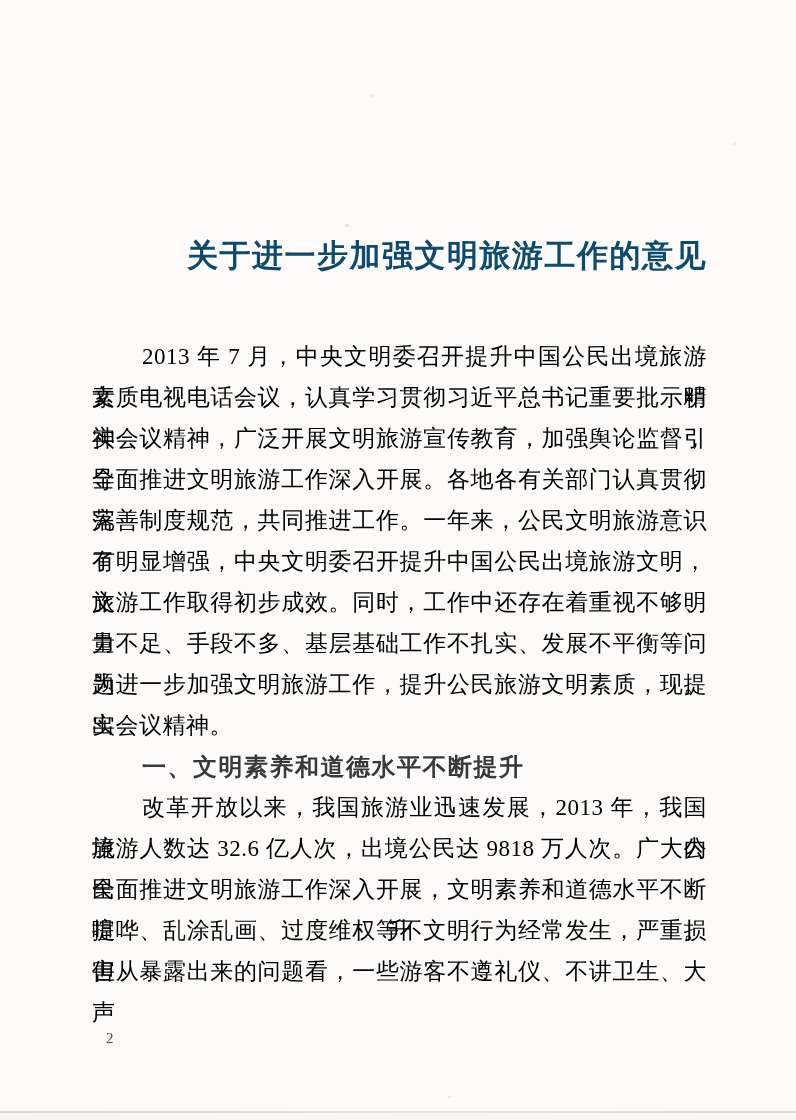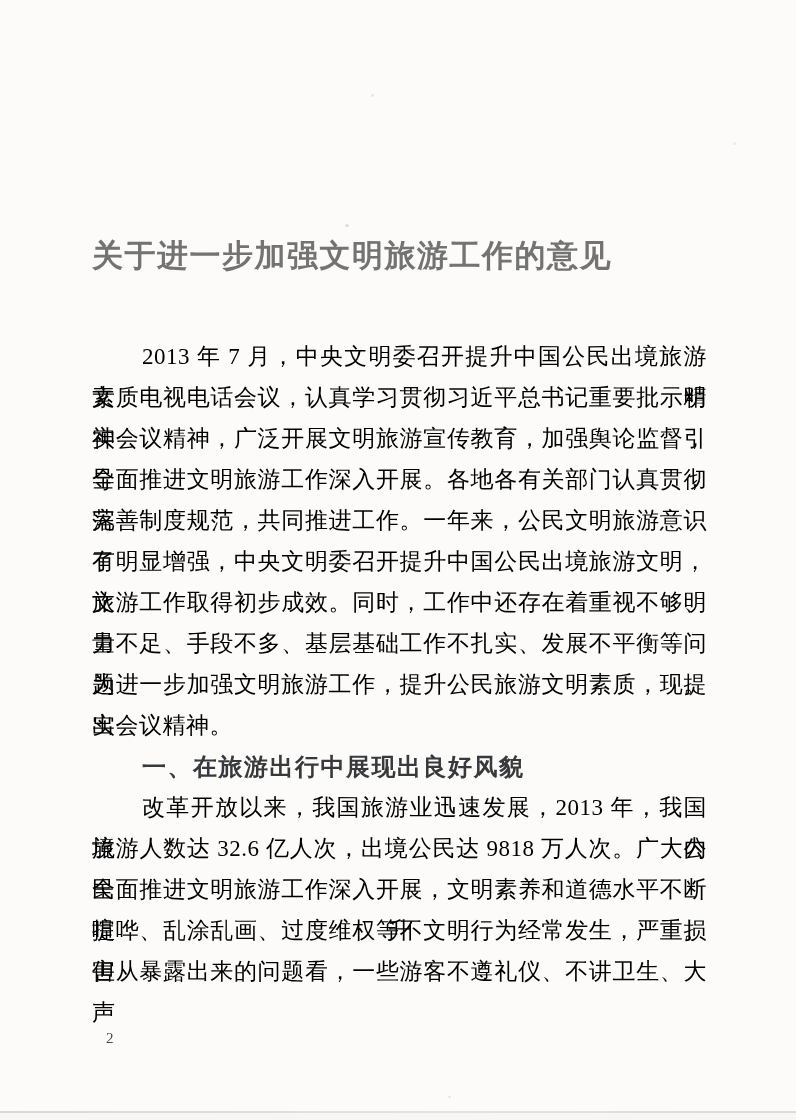--- a/index.html
+++ b/index.html
@@ -9,23 +9,23 @@
     position: relative;
     overflow: hidden;
     font-family: "Liberation Serif", "DejaVu Serif", serif;
   }
   .page {
     position: absolute; left: 0; top: 0;
     width: 796px; height: 1120px;
   }
   .page-title {
     position: absolute; top: 231px; left: 92px; width: 615px;
-    text-align: left;
+    text-align: right;
     font-size: 31px; font-weight: bold; letter-spacing: 1.5px;
-    color: #737373;
+    color: #0c4a6e;
     line-height: 50px;
     white-space: nowrap;
   }
   .text-block {
     position: absolute; left: 92px; top: 336px; width: 615px;
   }
   .line {
     height: 41px; line-height: 41px;
     font-size: 23px; color: #000000;
     letter-spacing: 0.5px;
@@ -68,21 +68,21 @@
     <div class="line indent just">2013 年 7 月，中央文明委召开提升中国公民出境旅游文明</div>
     <div class="line just">素质电视电话会议，认真学习贯彻习近平总书记重要批示精神，</div>
     <div class="line just">实会议精神，广泛开展文明旅游宣传教育，加强舆论监督引导，</div>
     <div class="line just">全面推进文明旅游工作深入开展。各地各有关部门认真贯彻落</div>
     <div class="line just">完善制度规范，共同推进工作。一年来，公民文明旅游意识有</div>
     <div class="line just">了明显增强，中央文明委召开提升中国公民出境旅游文明，文明</div>
     <div class="line just">旅游工作取得初步成效。同时，工作中还存在着重视不够、力</div>
     <div class="line just">量不足、手段不多、基层基础工作不扎实、发展不平衡等问题。</div>
     <div class="line just">为进一步加强文明旅游工作，提升公民旅游文明素质，现提出</div>
     <div class="line">实会议精神。</div>
-    <div class="line heading indent">一、在旅游出行中展现出良好风貌</div>
+    <div class="line heading indent">一、文明素养和道德水平不断提升</div>
     <div class="line indent just">改革开放以来，我国旅游业迅速发展，2013 年，我国境内</div>
     <div class="line just">旅游人数达 32.6 亿人次，出境公民达 9818 万人次。广大公民</div>
     <div class="line just">全面推进文明旅游工作深入开展，文明素养和道德水平不断提升。</div>
     <div class="line just">喧哗、乱涂乱画、过度维权等不文明行为经常发生，严重损害</div>
     <div class="line just">但从暴露出来的问题看，一些游客不遵礼仪、不讲卫生、大声</div>
   </div>
 
   <div class="page-number">2</div>
 
   <div class="speck s1"></div>

